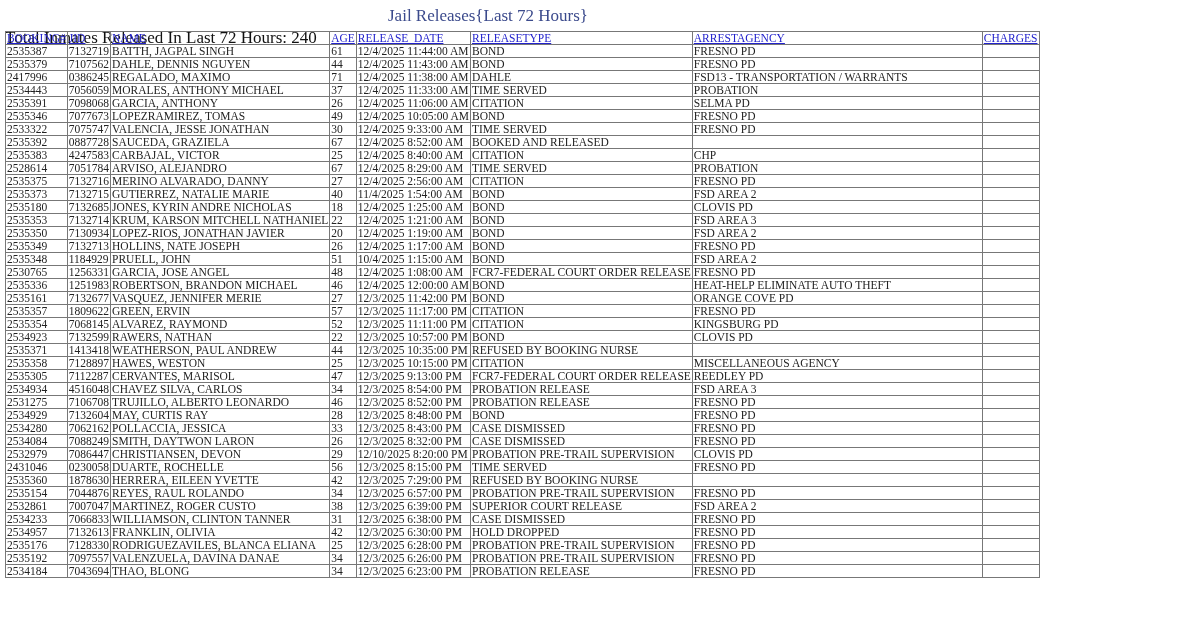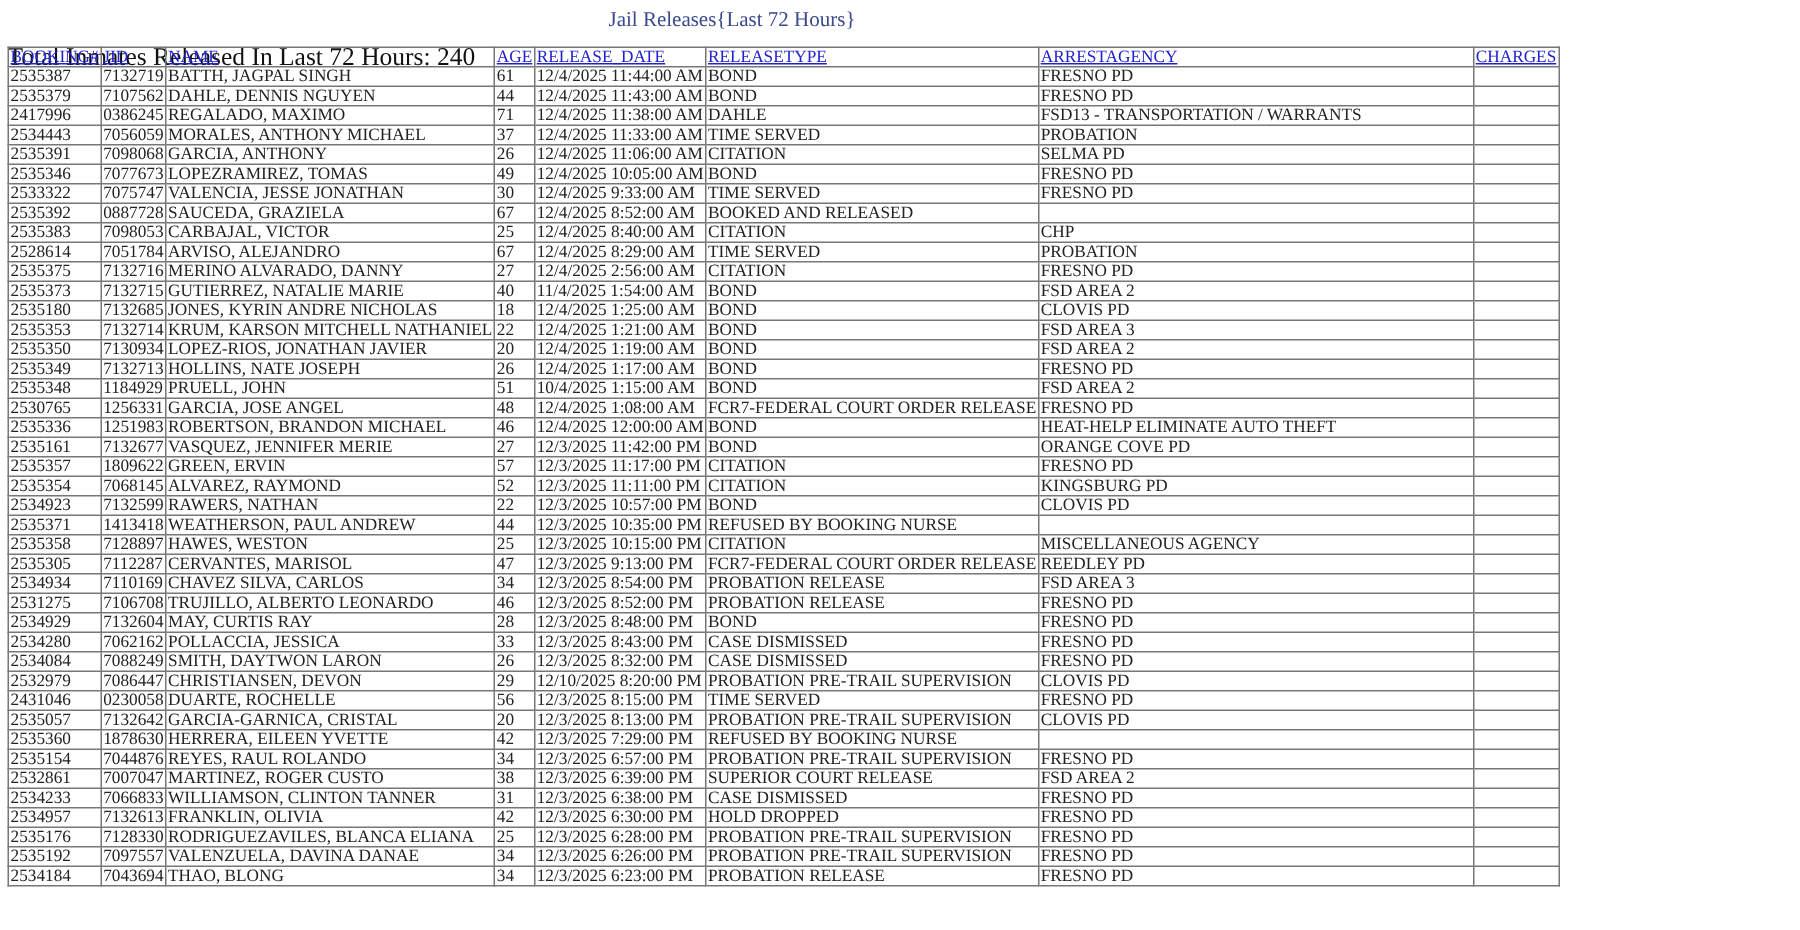--- a/index.html
+++ b/index.html
@@ -4,21 +4,21 @@
 <style>
   html, body { margin: 0; padding: 0; background: #ffffff; }
   body {
     width: 1200px; height: 620px; overflow: hidden;
     font-family: "Liberation Serif", "DejaVu Serif", serif;
     font-size: 11.5px; color: #222;
     position: relative;
   }
   .page-title {
     position: absolute; left: 0; width: 976px; top: 6px;
-    text-align: center; color: #3b4a8c; font-size: 14px;
+    text-align: center; color: #3b4a8c; font-size: 17px;
     padding-left: 0;
   }
   .page-title span { position: relative; left: 0; }
   .total-line {
     position: absolute; left: 5px; top: 28px;
     font-size: 17px; color: #111;
   }
   table.releases {
     position: absolute; left: 5px; top: 31px;
     border-collapse: collapse;
@@ -154,21 +154,21 @@
         <td>0887728</td>
         <td>SAUCEDA, GRAZIELA</td>
         <td>67</td>
         <td>12/4/2025 8:52:00 AM</td>
         <td>BOOKED AND RELEASED</td>
         <td></td>
         <td></td>
       </tr>
       <tr>
         <td>2535383</td>
-        <td>7098053</td>
+        <td>4247583</td>
         <td>CARBAJAL, VICTOR</td>
         <td>25</td>
         <td>12/4/2025 8:40:00 AM</td>
         <td>CITATION</td>
         <td>CHP</td>
         <td></td>
       </tr>
       <tr>
         <td>2528614</td>
         <td>7051784</td>
@@ -334,21 +334,21 @@
         <td>7112287</td>
         <td>CERVANTES, MARISOL</td>
         <td>47</td>
         <td>12/3/2025 9:13:00 PM</td>
         <td>FCR7-FEDERAL COURT ORDER RELEASE</td>
         <td>REEDLEY PD</td>
         <td></td>
       </tr>
       <tr>
         <td>2534934</td>
-        <td>7110169</td>
+        <td>4516048</td>
         <td>CHAVEZ SILVA, CARLOS</td>
         <td>34</td>
         <td>12/3/2025 8:54:00 PM</td>
         <td>PROBATION RELEASE</td>
         <td>FSD AREA 3</td>
         <td></td>
       </tr>
       <tr>
         <td>2531275</td>
         <td>7106708</td>
@@ -403,30 +403,20 @@
         <td>2431046</td>
         <td>0230058</td>
         <td>DUARTE, ROCHELLE</td>
         <td>56</td>
         <td>12/3/2025 8:15:00 PM</td>
         <td>TIME SERVED</td>
         <td>FRESNO PD</td>
         <td></td>
       </tr>
       <tr>
-        <td>2535057</td>
-        <td>7132642</td>
-        <td>GARCIA-GARNICA, CRISTAL</td>
-        <td>20</td>
-        <td>12/3/2025 8:13:00 PM</td>
-        <td>PROBATION PRE-TRAIL SUPERVISION</td>
-        <td>CLOVIS PD</td>
-        <td></td>
-      </tr>
-      <tr>
         <td>2535360</td>
         <td>1878630</td>
         <td>HERRERA, EILEEN YVETTE</td>
         <td>42</td>
         <td>12/3/2025 7:29:00 PM</td>
         <td>REFUSED BY BOOKING NURSE</td>
         <td></td>
         <td></td>
       </tr>
       <tr>

